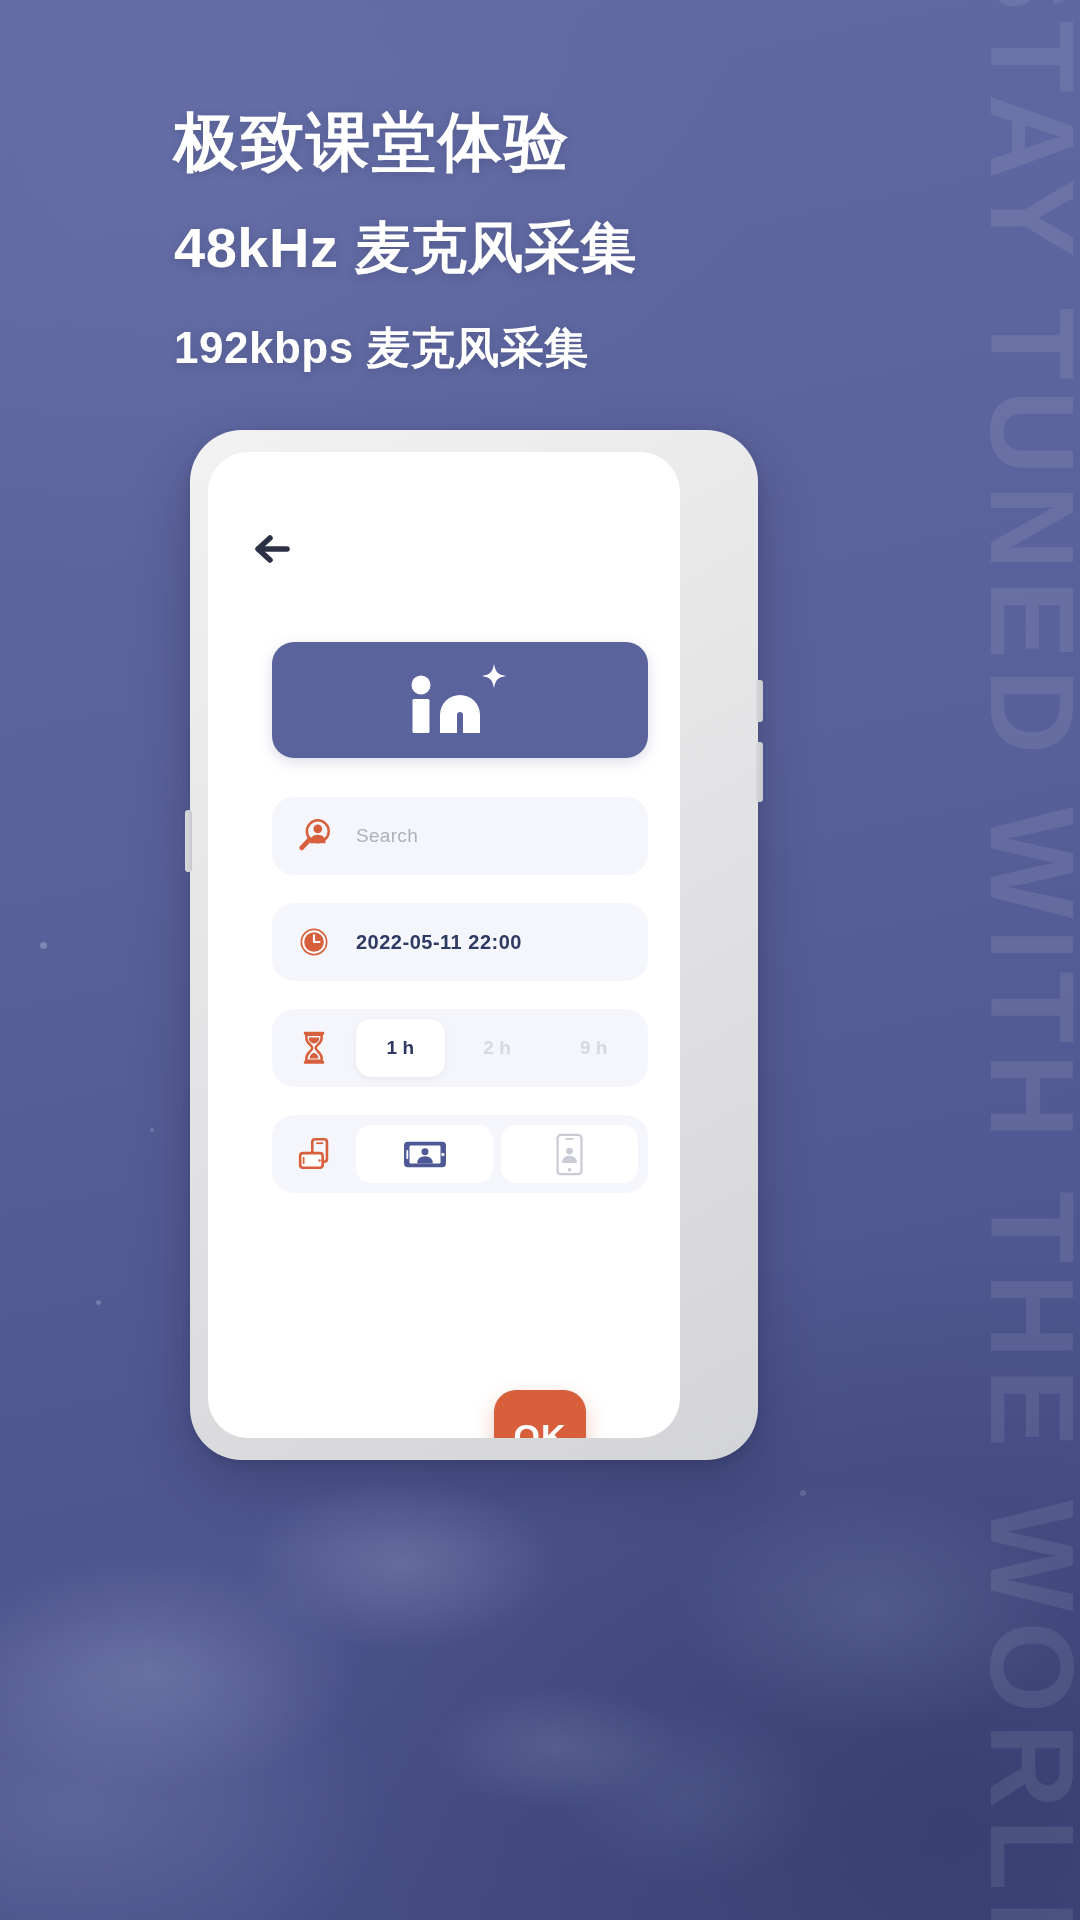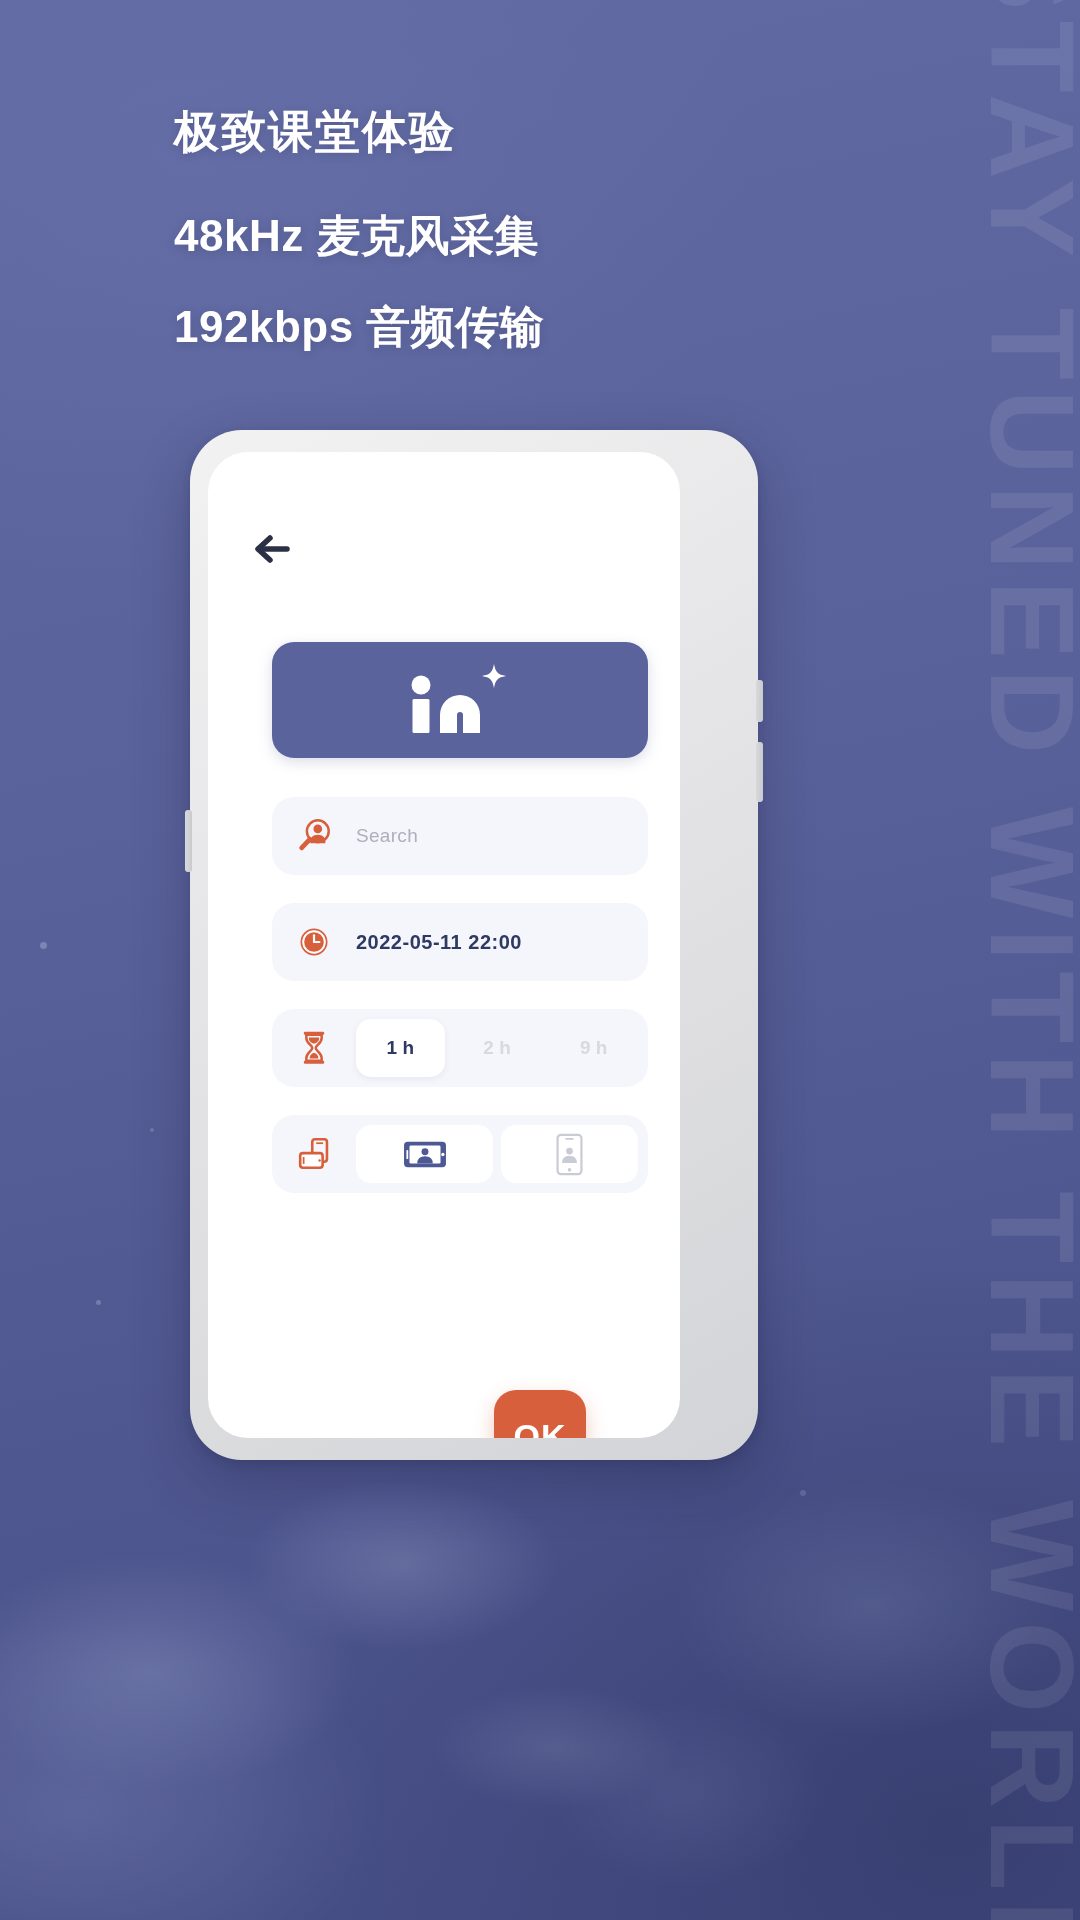--- a/index.html
+++ b/index.html
@@ -66,26 +66,26 @@
   }
 
   
   .headline{
     position:absolute;
     left:174px; top:108px;
     color:#ffffff;
     text-shadow:0 2px 10px rgba(30,36,70,.22);
   }
   .h-title{
-    font-size:45px; font-weight:bold; letter-spacing:2px;
+    font-size:64px; font-weight:bold; letter-spacing:2px;
     line-height:1.08;
   }
   .h-sub{
-    font-size:44px; font-weight:bold; letter-spacing:.5px;
-    margin-top:50px;
+    font-size:56px; font-weight:bold; letter-spacing:.5px;
+    margin-top:34px;
   }
   .h-sub2{
     font-size:44px; font-weight:bold; letter-spacing:.5px;
     margin-top:32px;
   }
 
   
   .phone{
     position:absolute;
     left:190px; top:430px;
@@ -186,21 +186,21 @@
   <div class="speck" style="left:40px;  top:942px;  width:7px;  height:7px;  opacity:.5;"></div>
   <div class="speck" style="left:96px;  top:1300px; width:5px;  height:5px;  opacity:.45;"></div>
   <div class="speck" style="left:150px; top:1128px; width:4px;  height:4px;  opacity:.35;"></div>
   <div class="speck" style="left:800px; top:1490px; width:6px;  height:6px;  opacity:.30;"></div>
 
   <div class="ghost-text">STAY TUNED WITH THE WORLD</div>
 
   <div class="headline">
     <div class="h-title">极致课堂体验</div>
     <div class="h-sub">48kHz 麦克风采集</div>
-    <div class="h-sub2">192kbps 音频传输</div>
+    <div class="h-sub2">192kbps 麦克风采集</div>
   </div>
 
   <div class="phone">
     <div class="btn-side btn-vol"></div>
     <div class="btn-side btn-pow"></div>
     <div class="btn-side btn-pow2"></div>
 
     <div class="phone-screen">
 
       <div class="back-arrow">

